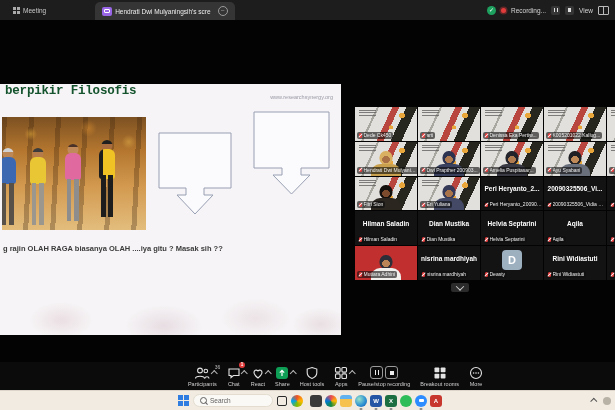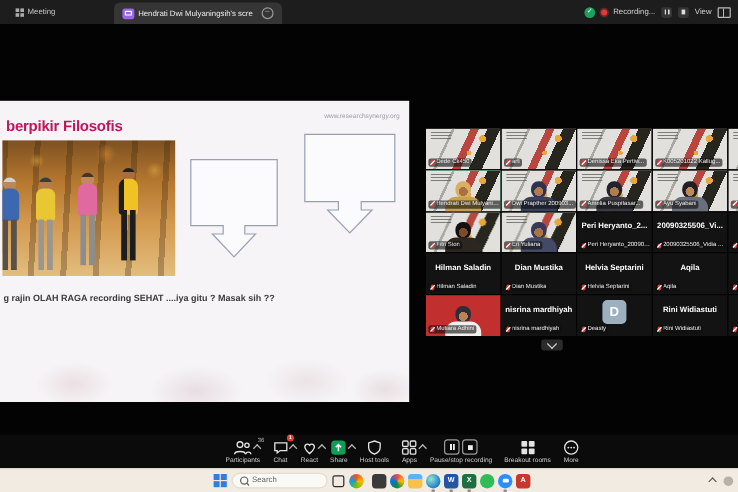--- a/index.html
+++ b/index.html
@@ -22,21 +22,21 @@
   .shield{width:9px;height:9px;background:#1ea15f;border-radius:50%;color:#fff;font-size:6px;line-height:9px;text-align:center;}
   .recdot{width:5px;height:5px;border-radius:50%;background:#e23b3b;box-shadow:0 0 0 1.5px rgba(226,59,59,.35);}
   .minibtn{width:9px;height:9px;background:#353535;border-radius:2px;display:flex;align-items:center;justify-content:center;}
   .minibtn .bars{width:4px;height:4px;background:linear-gradient(90deg,#ddd 0 1.3px,transparent 1.3px 2.7px,#ddd 2.7px 4px);}
   .minibtn .sq{width:3.5px;height:3.5px;background:#ddd;}
   .viewic{width:9px;height:7px;border:1px solid #bbb;border-radius:1px;background:linear-gradient(90deg,transparent 0 3.5px,#bbb 3.5px 4.5px,transparent 4.5px);}
   
   .stage{position:absolute;left:0;top:20px;width:615px;height:342px;background:#030303;}
   
   .slide{position:absolute;left:0;top:64px;width:341px;height:251px;background:#f6f4f6;overflow:hidden;}
-  .slide-title{position:absolute;left:5px;top:14px;font-size:12.5px;font-weight:800;color:#be185d;letter-spacing:-.2px;}
+  .slide-title{position:absolute;left:5px;top:0;font-size:12.5px;font-weight:800;color:#14532d;letter-spacing:-.2px;font-family:Liberation Mono, monospace;}
   .slide-url{position:absolute;right:8px;top:10px;font-size:5.5px;color:#9a99a6;}
   .slide-caption{position:absolute;left:3px;top:160px;width:330px;font-size:7.5px;font-weight:bold;color:#3b3b3b;}
   .wm{position:absolute;left:0;right:0;bottom:0;height:60px;pointer-events:none;background:
     radial-gradient(ellipse 45px 26px at 18% 75%,rgba(190,140,150,.20),transparent 70%),
     radial-gradient(ellipse 55px 30px at 48% 85%,rgba(180,140,155,.22),transparent 70%),
     radial-gradient(ellipse 50px 28px at 75% 72%,rgba(190,150,160,.18),transparent 70%),
     radial-gradient(ellipse 40px 24px at 94% 82%,rgba(180,140,150,.20),transparent 70%);}
   .photo{position:absolute;left:2px;top:33px;width:144px;height:113px;overflow:hidden;
     background:linear-gradient(180deg,#7d5122 0%,#b5772f 30%,#d39a50 62%,#e3bd7d 100%);}
   .photo .trees{position:absolute;inset:0;background:repeating-linear-gradient(93deg,rgba(55,32,12,.38) 0 5px,transparent 5px 27px);opacity:.8;}
@@ -198,21 +198,21 @@
             <i class="torso"></i>
             <i class="legs"></i>
           </div>
       </div>
       <svg class="shape shape1" width="76" height="86" viewBox="0 0 76 86">
         <path d="M2 2 H74 V57 H47 V64 H56 L38 83 L20 64 H29 V57 H2 Z"></path>
       </svg>
       <svg class="shape shape2" width="79" height="86" viewBox="0 0 79 86">
         <path d="M2 2 H77 V58 H49 V65 H58 L39.5 84 L21 65 H30 V58 H2 Z"></path>
       </svg>
-      <div class="slide-caption">g rajin OLAH RAGA recording SEHAT ....iya gitu ? Masak sih ??</div>
+      <div class="slide-caption">g rajin OLAH RAGA biasanya OLAH ....iya gitu ? Masak sih ??</div>
       <div class="wm"></div>
     </div>
 
     <div class="gallery" id="gallery">
         <div class="tile k-cam-bg">
           <div class="vbg"></div>
           <div class="chip">
             <span class="mic"></span>
             <span class="ctext">Dede Ck450</span>
           </div>

